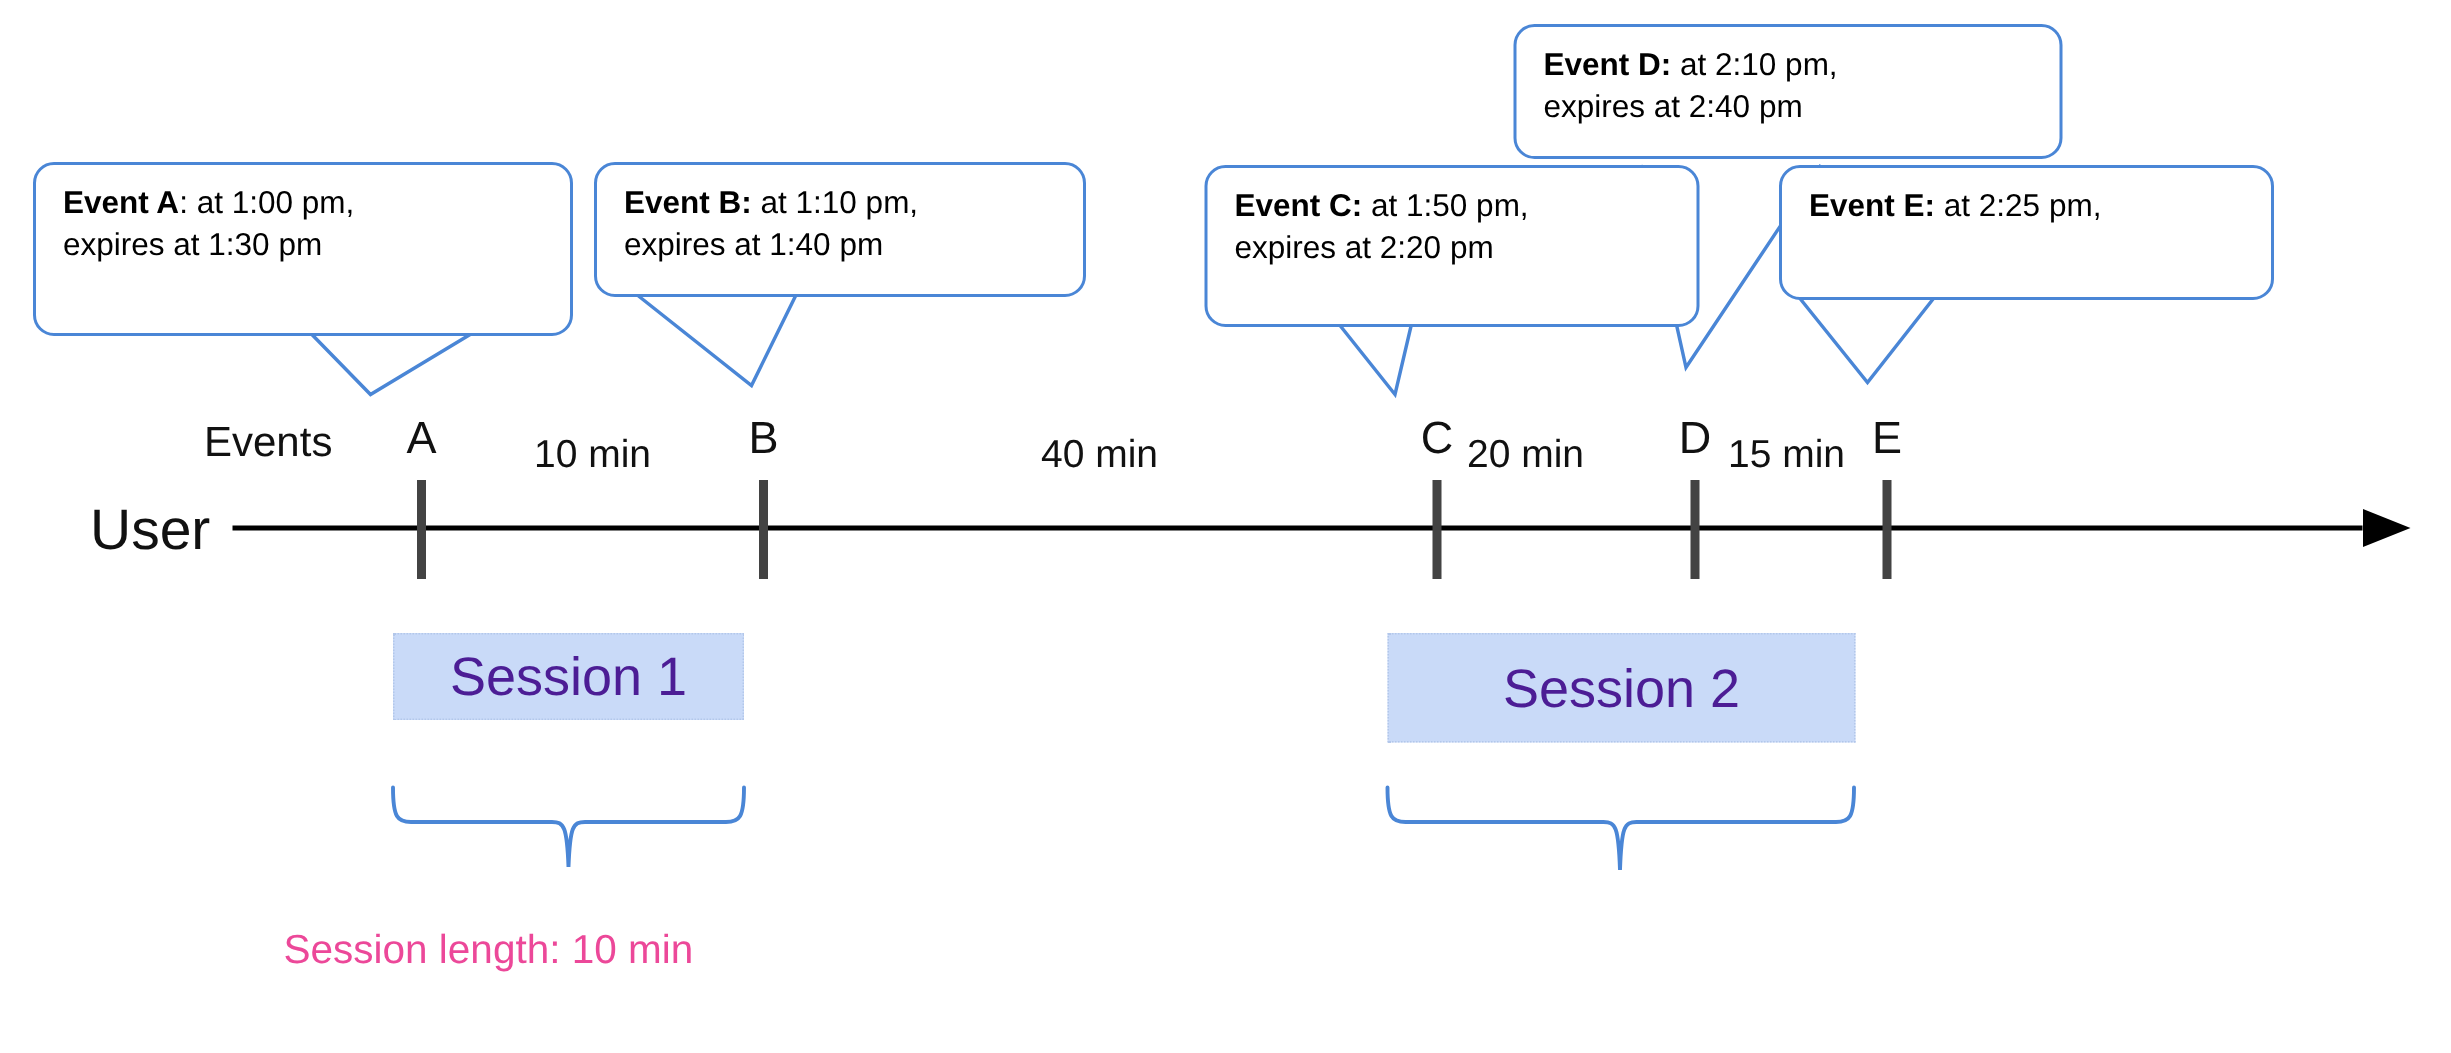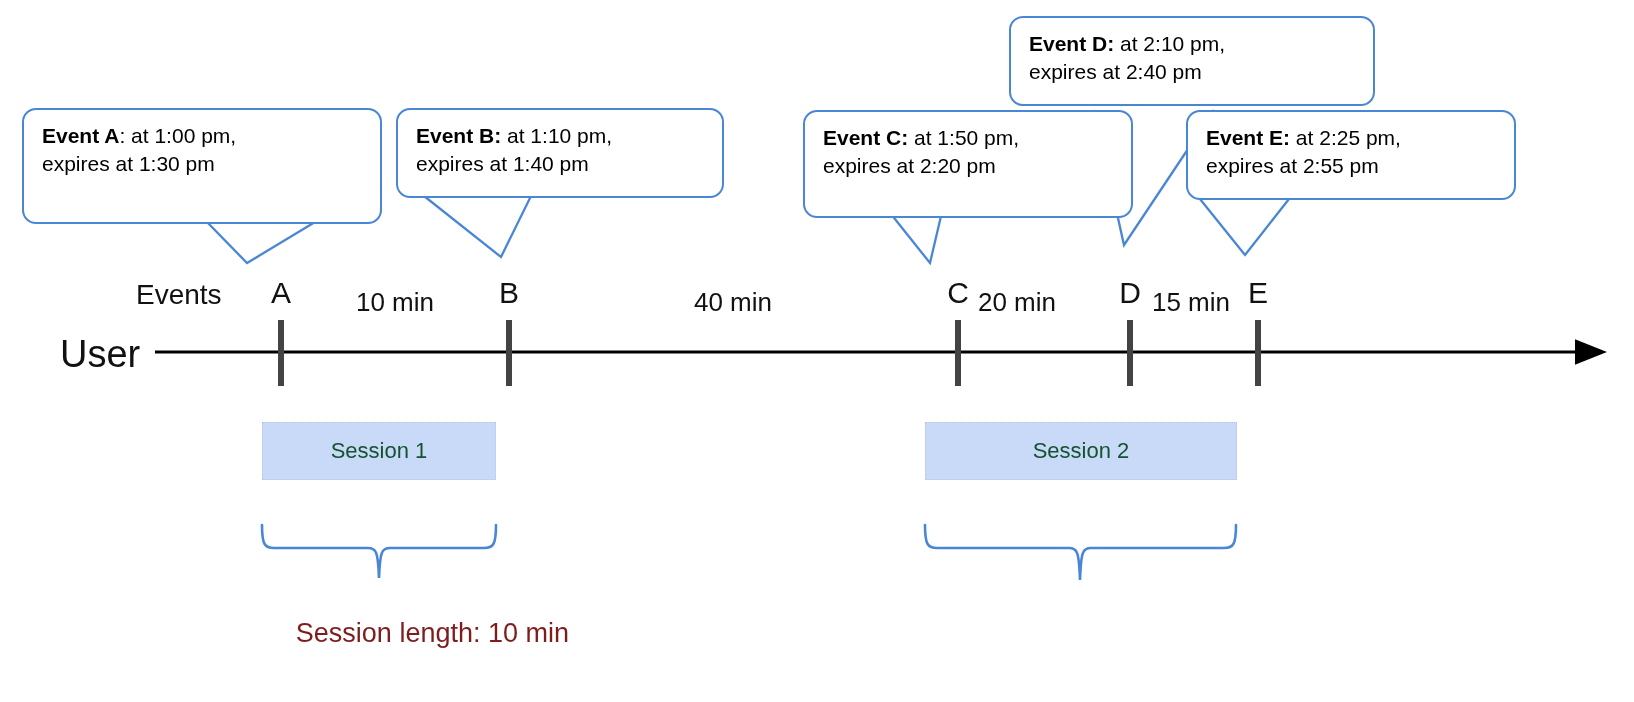--- a/index.html
+++ b/index.html
@@ -16,22 +16,22 @@
 
   
   .user-label{position:absolute;font-size:38px;color:#111;}
   .events-label{position:absolute;font-size:28px;color:#111;}
   .ev-letter{position:absolute;font-size:30px;color:#111;text-align:center;}
   .gap-label{position:absolute;font-size:26px;color:#111;text-align:center;}
 
   
   .sess-bar{position:absolute;background:#c9daf8;border:1px dotted #b3c7ea;
             box-sizing:border-box;display:flex;align-items:center;justify-content:center;
-            font-size:22px;color:#14532d;z-index:2;}
-  .sess-len{position:absolute;font-size:27px;color:#7f1d1d;text-align:right;}
+            font-size:36px;color:#4c1d95;z-index:2;}
+  .sess-len{position:absolute;font-size:27px;color:#ec4899;text-align:left;}
 </style>
 </head>
 <body>
 
 <div class="stage">
 
   <svg class="layer" viewBox="0 0 1634 702">
     <defs>
       <marker id="arrowhead" markerWidth="10" markerHeight="8" refX="0" refY="4" orient="auto" markerUnits="strokeWidth">
         <path d="M0,0 L10,4 L0,8 z" fill="#000"></path>
@@ -81,40 +81,39 @@
     <span>expires at 2:20 pm</span>
   </div>
 
   <div class="callout" style="--blue:#4a86d6; left:1009px; top:16px; width:366px; height:90px; z-index:6;">
     <b>Event D:</b><span> at 2:10 pm,</span><br>
     <span>expires at 2:40 pm</span>
   </div>
 
   <div class="callout" style="--blue:#4a86d6; left:1186px; top:110px; width:330px; height:90px; z-index:7;">
     <b>Event E:</b><span> at 2:25 pm,</span><br>
-    <span>expires at 2:55 pm</span>
   </div>
 
   <div class="user-label" style="left:60px; top:333px;">User</div>
 
   <div class="events-label" style="left:136px; top:279px;">Events</div>
 
   <div class="ev-letter" style="left:261px; top:276px; width:40px;">A</div>
   <div class="ev-letter" style="left:489px; top:276px; width:40px;">B</div>
   <div class="ev-letter" style="left:938px; top:276px; width:40px;">C</div>
   <div class="ev-letter" style="left:1110px; top:276px; width:40px;">D</div>
   <div class="ev-letter" style="left:1238px; top:276px; width:40px;">E</div>
 
   <div class="gap-label" style="left:335px; top:287px; width:120px;">10 min</div>
   <div class="gap-label" style="left:673px; top:287px; width:120px;">40 min</div>
   <div class="gap-label" style="left:957px; top:287px; width:120px;">20 min</div>
   <div class="gap-label" style="left:1136px; top:287px; width:110px;">15 min</div>
 
   <div class="sess-bar" style="left:262px; top:422px; width:234px; height:58px;">
     <span>Session 1</span>
   </div>
-  <div class="sess-bar" style="left:925px; top:422px; width:312px; height:58px;">
+  <div class="sess-bar" style="left:925px; top:422px; width:312px; height:73px;">
     <span>Session 2</span>
   </div>
 
   <div class="sess-len" style="left:189px; top:618px; width:380px;">Session length: 10 min</div>
 
 </div>
 
 </body></html>

